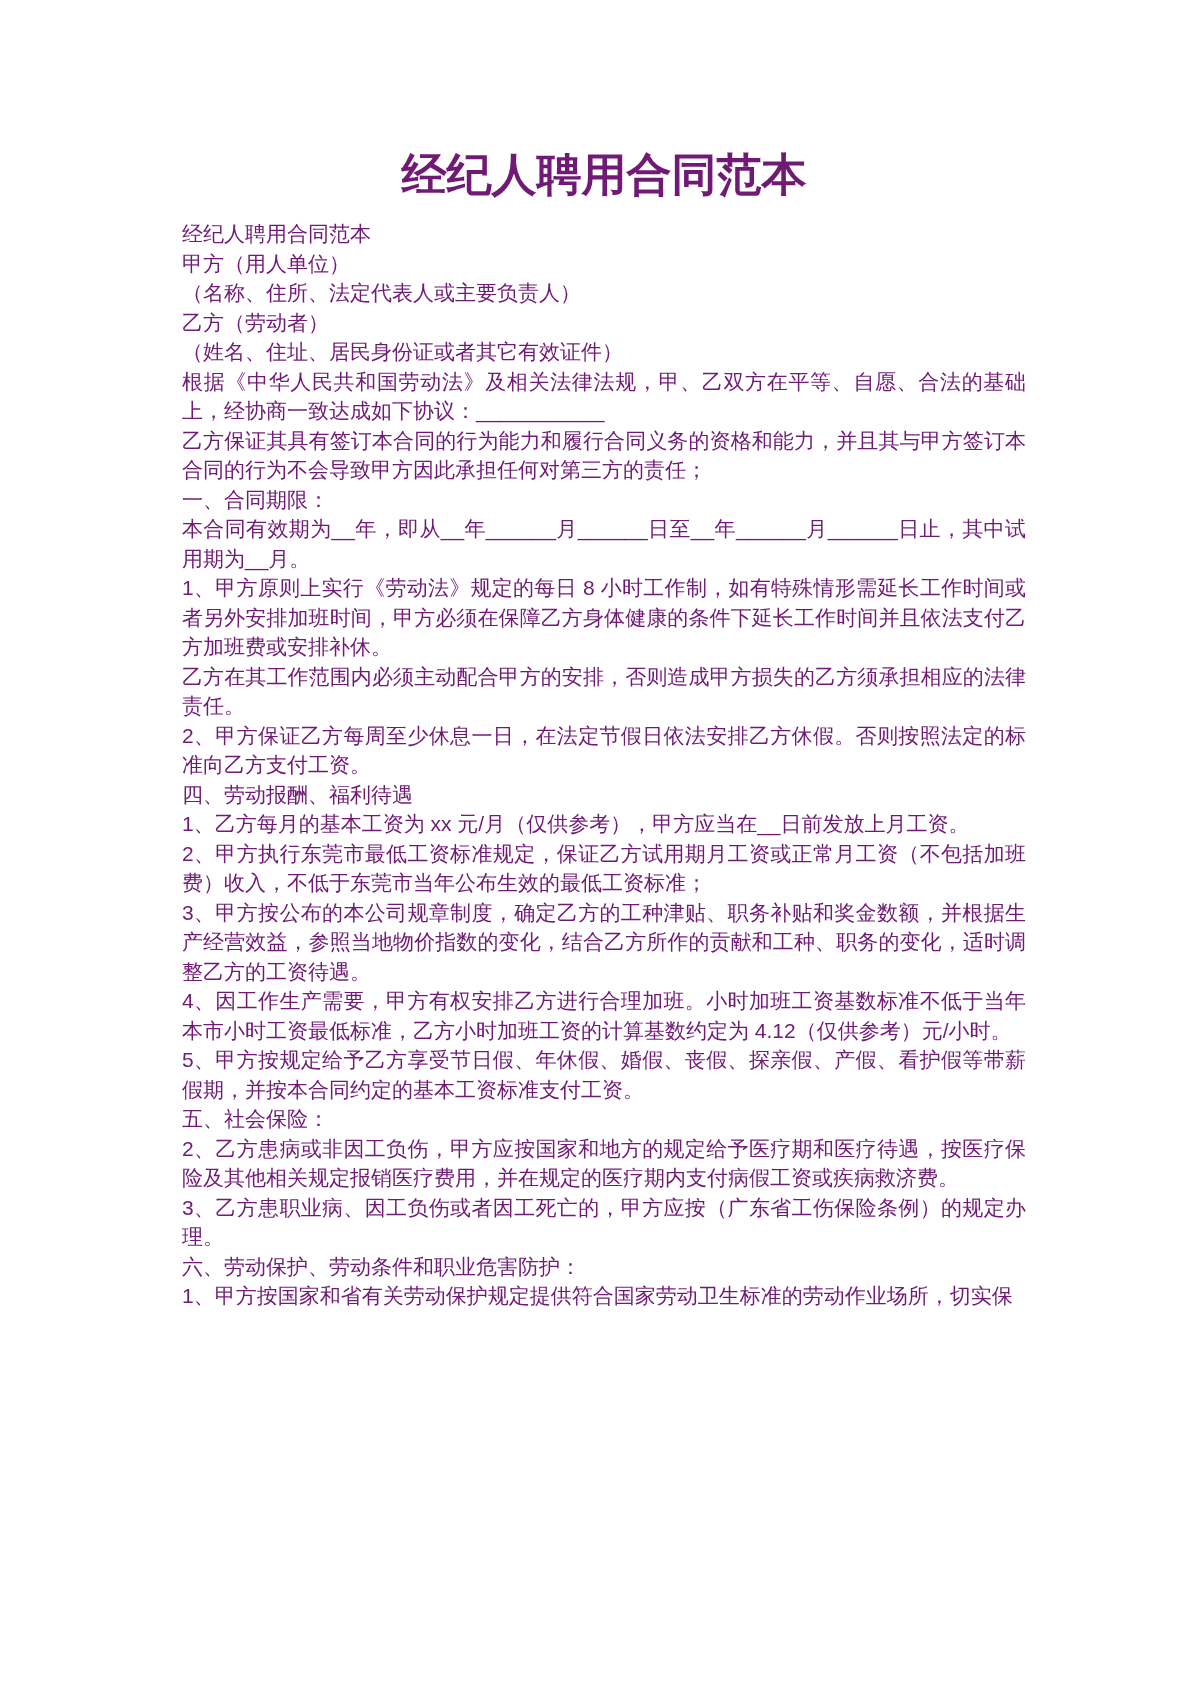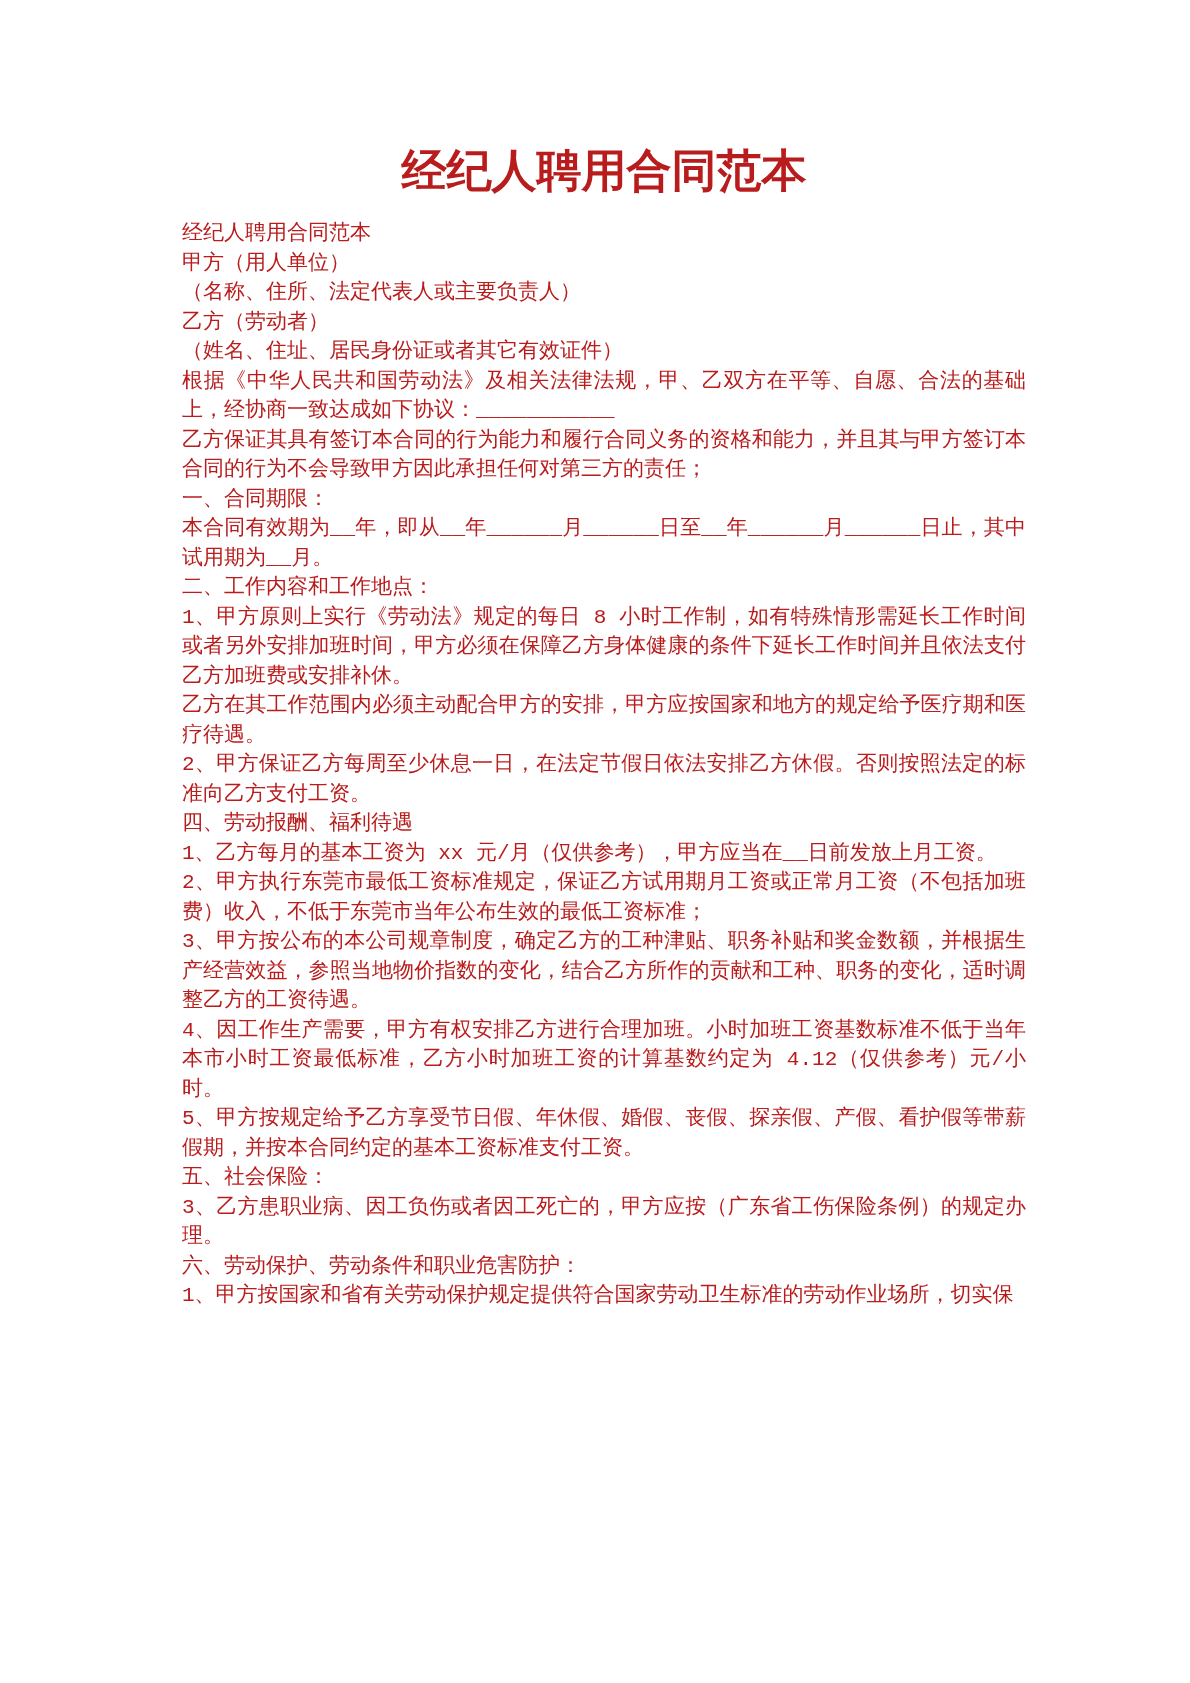--- a/index.html
+++ b/index.html
@@ -5,22 +5,22 @@
   html, body {
     margin: 0;
     padding: 0;
     background: #ffffff;
   }
   .page {
     position: relative;
     width: 1190px;
     height: 1683px;
     background: #ffffff;
-    color: #b91c1c;
-    font-family: Liberation Mono, monospace;
+    color: #701a75;
+    font-family: Liberation Sans, sans-serif;
     overflow: hidden;
   }
   .doc {
     position: absolute;
     left: 182px;
     top: 148px;
     width: 844px;
   }
   .doc-title {
     margin: 0;
@@ -50,29 +50,29 @@
     <div class="doc-body">
         <p>经纪人聘用合同范本</p>
         <p>甲方（用人单位）</p>
         <p>（名称、住所、法定代表人或主要负责人）</p>
         <p>乙方（劳动者）</p>
         <p>（姓名、住址、居民身份证或者其它有效证件）</p>
         <p>根据《中华人民共和国劳动法》及相关法律法规，甲、乙双方在平等、自愿、合法的基础上，经协商一致达成如下协议：___________</p>
         <p>乙方保证其具有签订本合同的行为能力和履行合同义务的资格和能力，并且其与甲方签订本合同的行为不会导致甲方因此承担任何对第三方的责任；</p>
         <p>一、合同期限：</p>
         <p>本合同有效期为__年，即从__年______月______日至__年______月______日止，其中试用期为__月。</p>
-        <p>二、工作内容和工作地点：</p>
         <p>1、甲方原则上实行《劳动法》规定的每日 8 小时工作制，如有特殊情形需延长工作时间或者另外安排加班时间，甲方必须在保障乙方身体健康的条件下延长工作时间并且依法支付乙方加班费或安排补休。</p>
-        <p>乙方在其工作范围内必须主动配合甲方的安排，甲方应按国家和地方的规定给予医疗期和医疗待遇。</p>
+        <p>乙方在其工作范围内必须主动配合甲方的安排，否则造成甲方损失的乙方须承担相应的法律责任。</p>
         <p>2、甲方保证乙方每周至少休息一日，在法定节假日依法安排乙方休假。否则按照法定的标准向乙方支付工资。</p>
         <p>四、劳动报酬、福利待遇</p>
         <p>1、乙方每月的基本工资为 xx 元/月（仅供参考），甲方应当在__日前发放上月工资。</p>
         <p>2、甲方执行东莞市最低工资标准规定，保证乙方试用期月工资或正常月工资（不包括加班费）收入，不低于东莞市当年公布生效的最低工资标准；</p>
         <p>3、甲方按公布的本公司规章制度，确定乙方的工种津贴、职务补贴和奖金数额，并根据生产经营效益，参照当地物价指数的变化，结合乙方所作的贡献和工种、职务的变化，适时调整乙方的工资待遇。</p>
         <p>4、因工作生产需要，甲方有权安排乙方进行合理加班。小时加班工资基数标准不低于当年本市小时工资最低标准，乙方小时加班工资的计算基数约定为 4.12（仅供参考）元/小时。</p>
         <p>5、甲方按规定给予乙方享受节日假、年休假、婚假、丧假、探亲假、产假、看护假等带薪假期，并按本合同约定的基本工资标准支付工资。</p>
         <p>五、社会保险：</p>
+        <p>2、乙方患病或非因工负伤，甲方应按国家和地方的规定给予医疗期和医疗待遇，按医疗保险及其他相关规定报销医疗费用，并在规定的医疗期内支付病假工资或疾病救济费。</p>
         <p>3、乙方患职业病、因工负伤或者因工死亡的，甲方应按（广东省工伤保险条例）的规定办理。</p>
         <p>六、劳动保护、劳动条件和职业危害防护：</p>
         <p>1、甲方按国家和省有关劳动保护规定提供符合国家劳动卫生标准的劳动作业场所，切实保</p>
       </div>
   </div>
 </div>
 
 </body></html>

